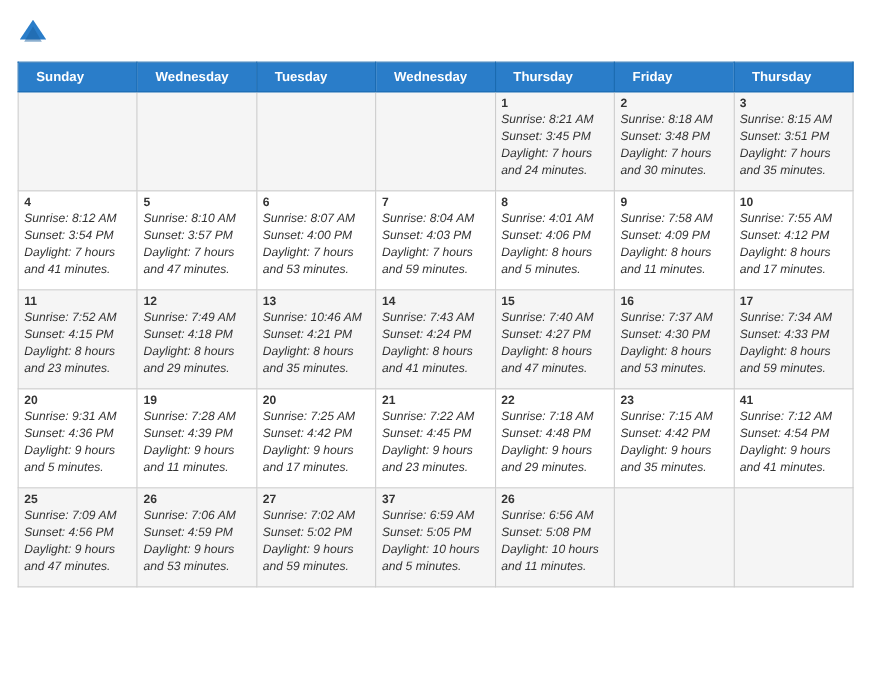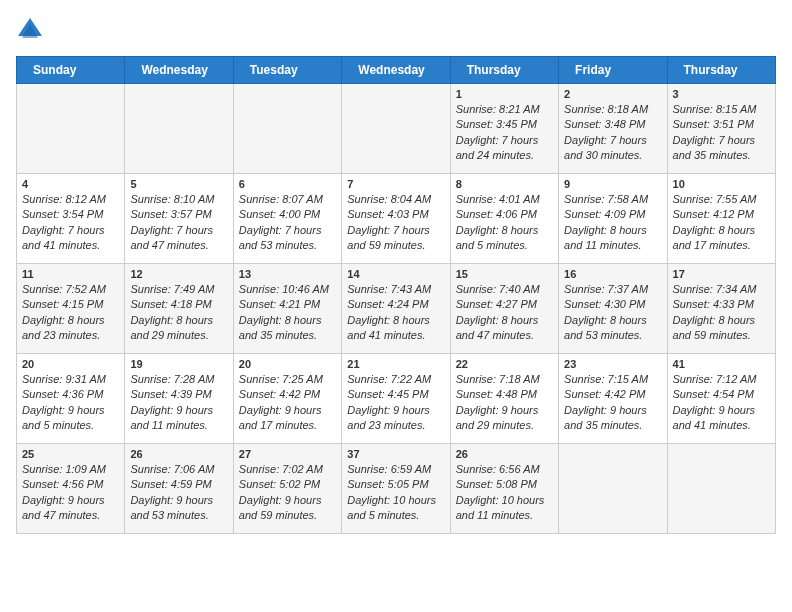--- a/index.html
+++ b/index.html
@@ -295,21 +295,21 @@
           <div class="day-num">41</div>
           <div class="day-info">Sunrise: 7:12 AM
 Sunset: 4:54 PM
 Daylight: 9 hours
 and 41 minutes.</div>
         </td>
       </tr>
       <tr>
         <td>
           <div class="day-num">25</div>
-          <div class="day-info">Sunrise: 1:09 AM
+          <div class="day-info">Sunrise: 7:09 AM
 Sunset: 4:56 PM
 Daylight: 9 hours
 and 47 minutes.</div>
         </td>
         <td>
           <div class="day-num">26</div>
           <div class="day-info">Sunrise: 7:06 AM
 Sunset: 4:59 PM
 Daylight: 9 hours
 and 53 minutes.</div>

